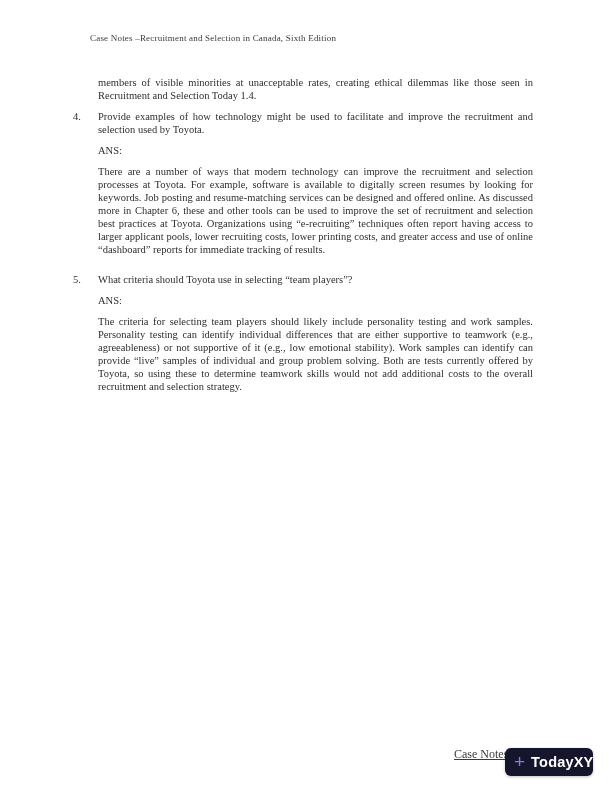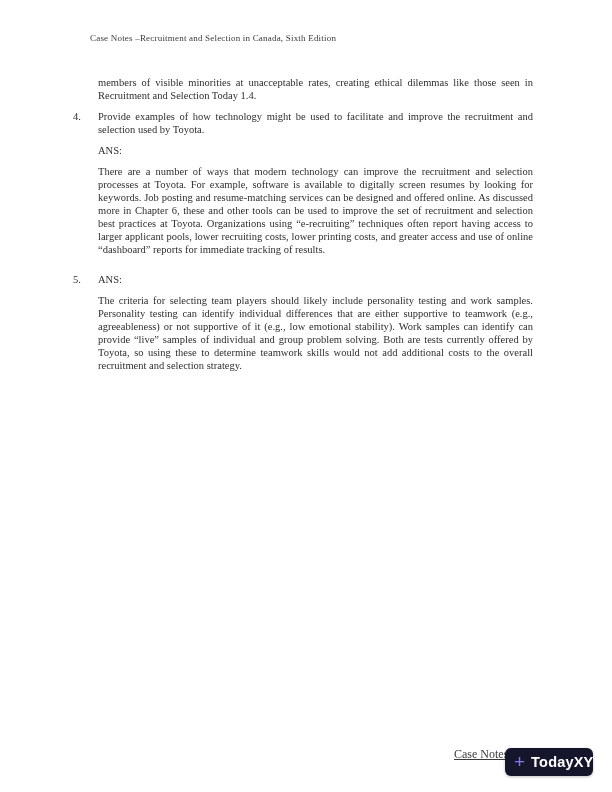--- a/index.html
+++ b/index.html
@@ -103,20 +103,21 @@
       <div class="qbody">
         <p>Provide examples of how technology might be used to facilitate and improve the recruitment and selection used by Toyota.</p>
         <p>ANS:</p>
         <p>There are a number of ways that modern technology can improve the recruitment and selection processes at Toyota. For example, software is available to digitally screen resumes by looking for keywords. Job posting and resume-matching services can be designed and offered online. As discussed more in Chapter 6, these and other tools can be used to improve the set of recruitment and selection best practices at Toyota. Organizations using “e-recruiting” techniques often report having access to larger applicant pools, lower recruiting costs, lower printing costs, and greater access and use of online “dashboard” reports for immediate tracking of results.</p>
       </div>
     </div>
 
     <div class="qitem">
       <span class="qnum">5.</span>
       <div class="qbody">
+        <p>What criteria should Toyota use in selecting “team players”?</p>
         <p>ANS:</p>
         <p>The criteria for selecting team players should likely include personality testing and work samples. Personality testing can identify individual differences that are either supportive to teamwork (e.g., agreeableness) or not supportive of it (e.g., low emotional stability). Work samples can identify can provide “live” samples of individual and group problem solving. Both are tests currently offered by Toyota, so using these to determine teamwork skills would not add additional costs to the overall recruitment and selection strategy.</p>
       </div>
     </div>
 
   </div>
 
   <span class="footer-text">Case Notes</span>
 
   <div class="badge" style="background: rgb(21, 21, 43);">

